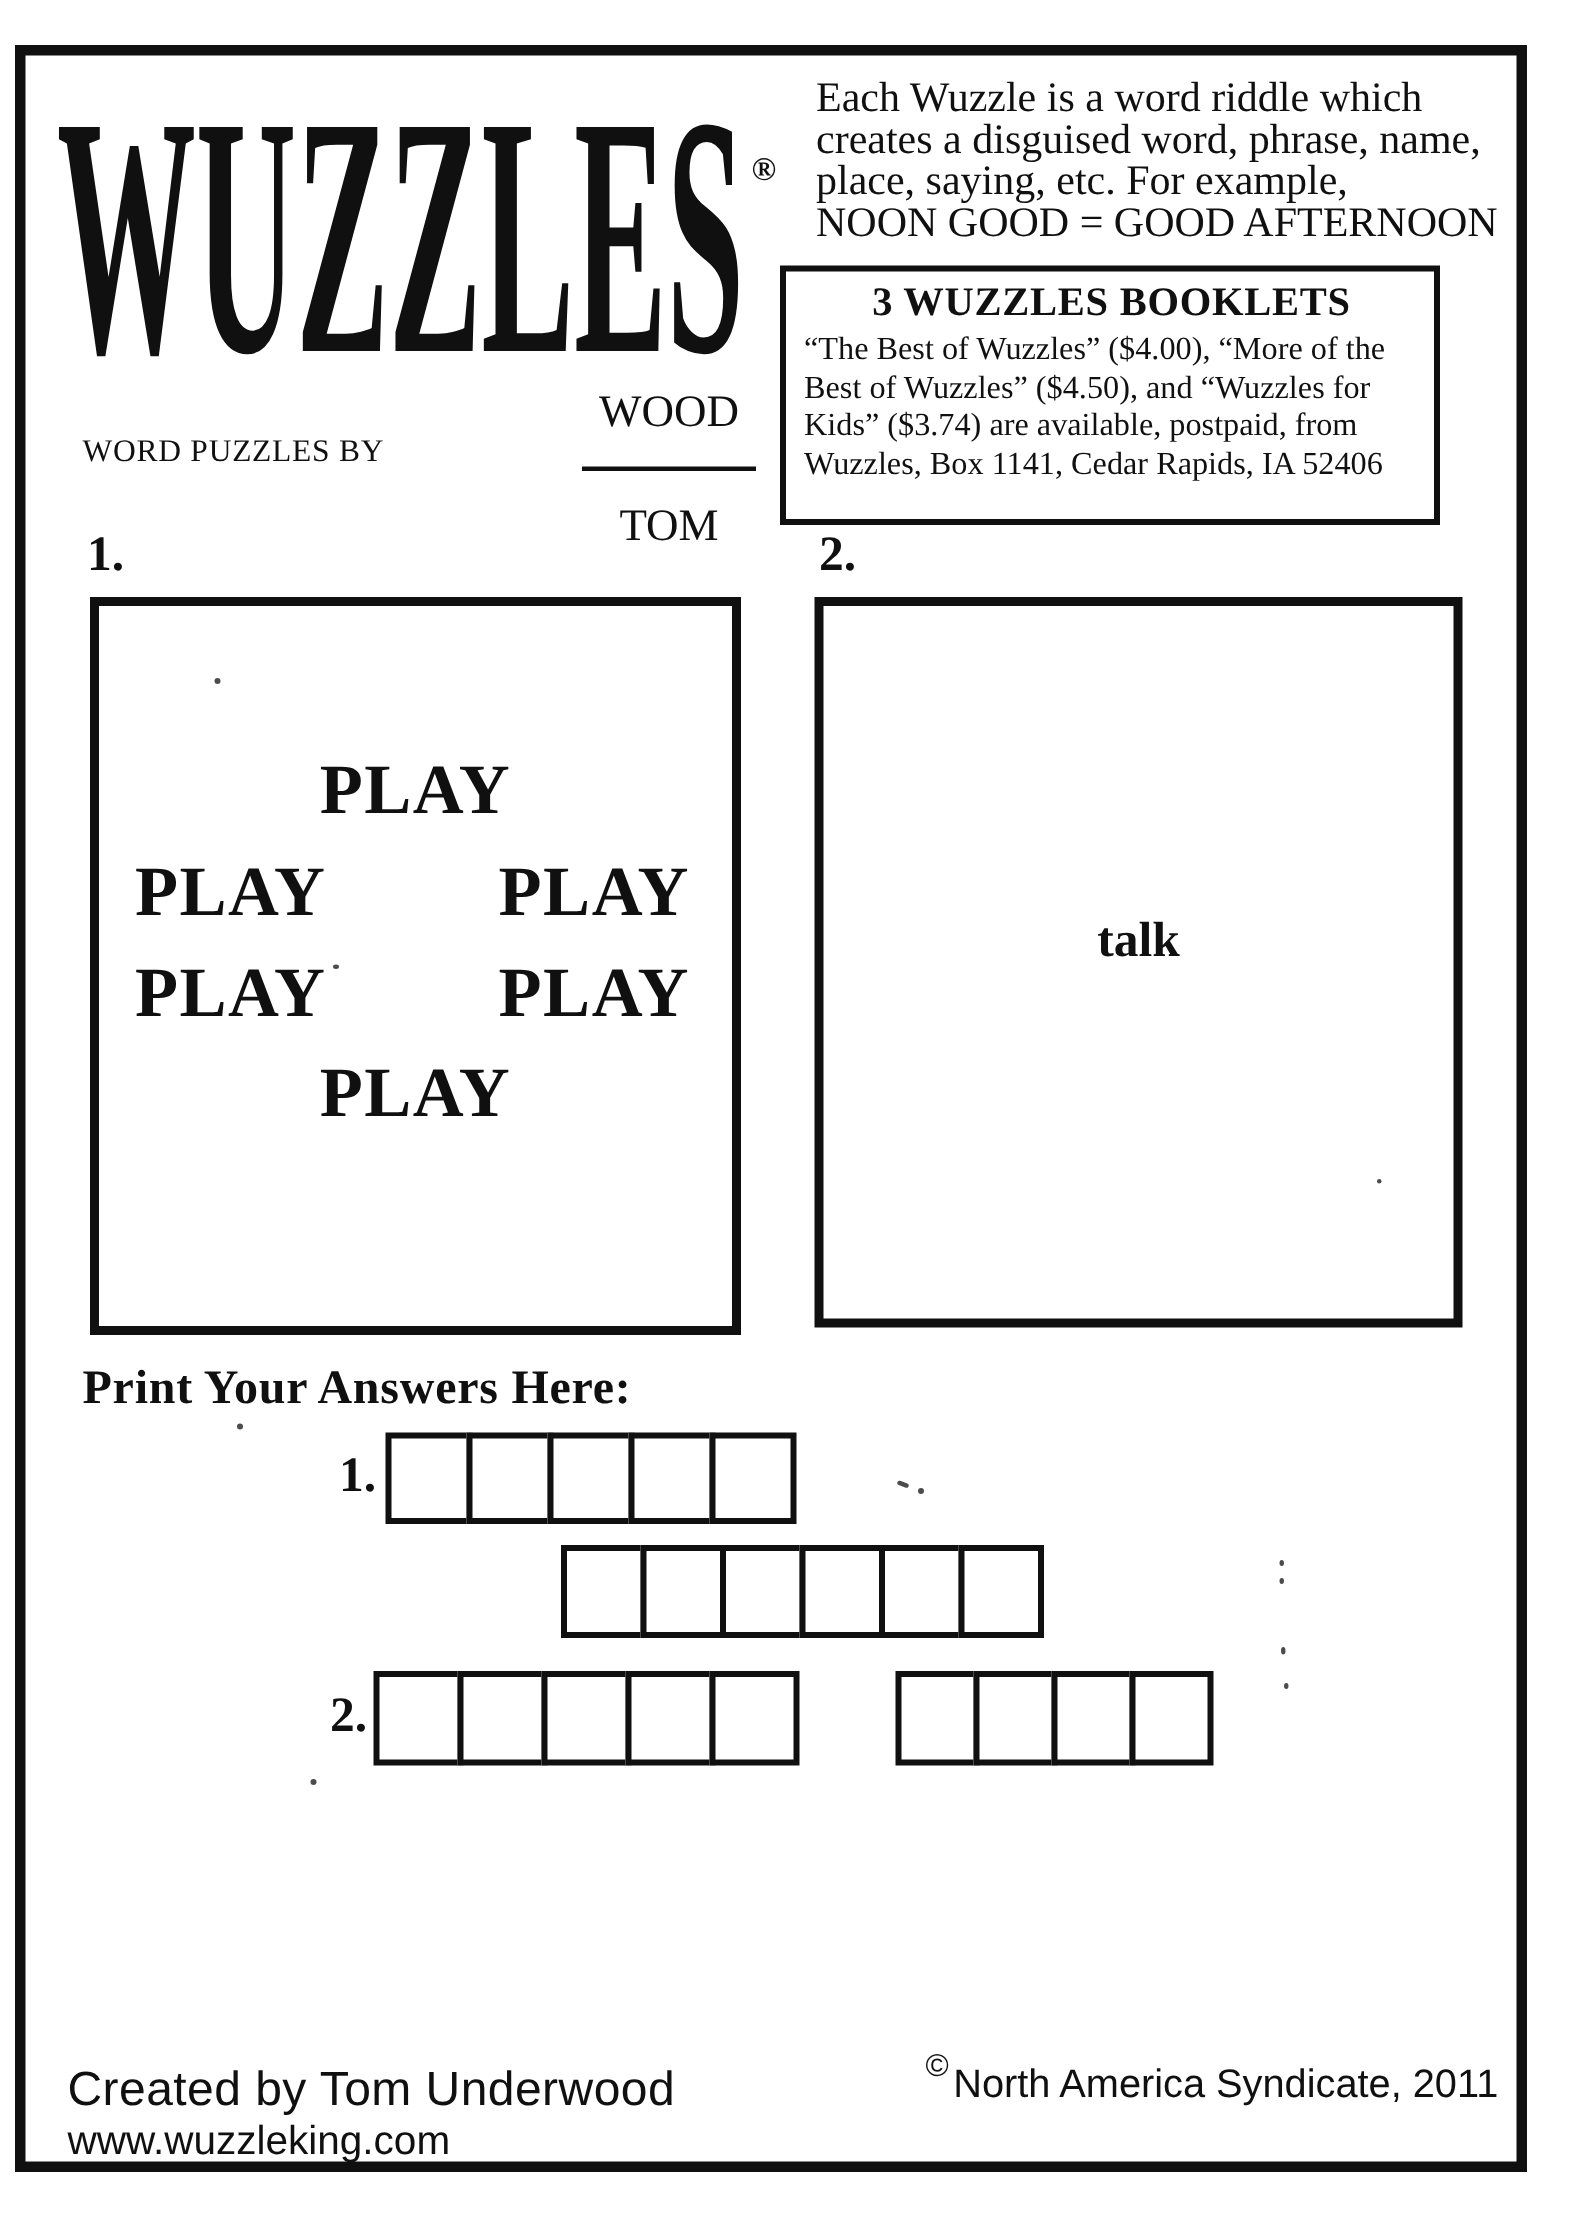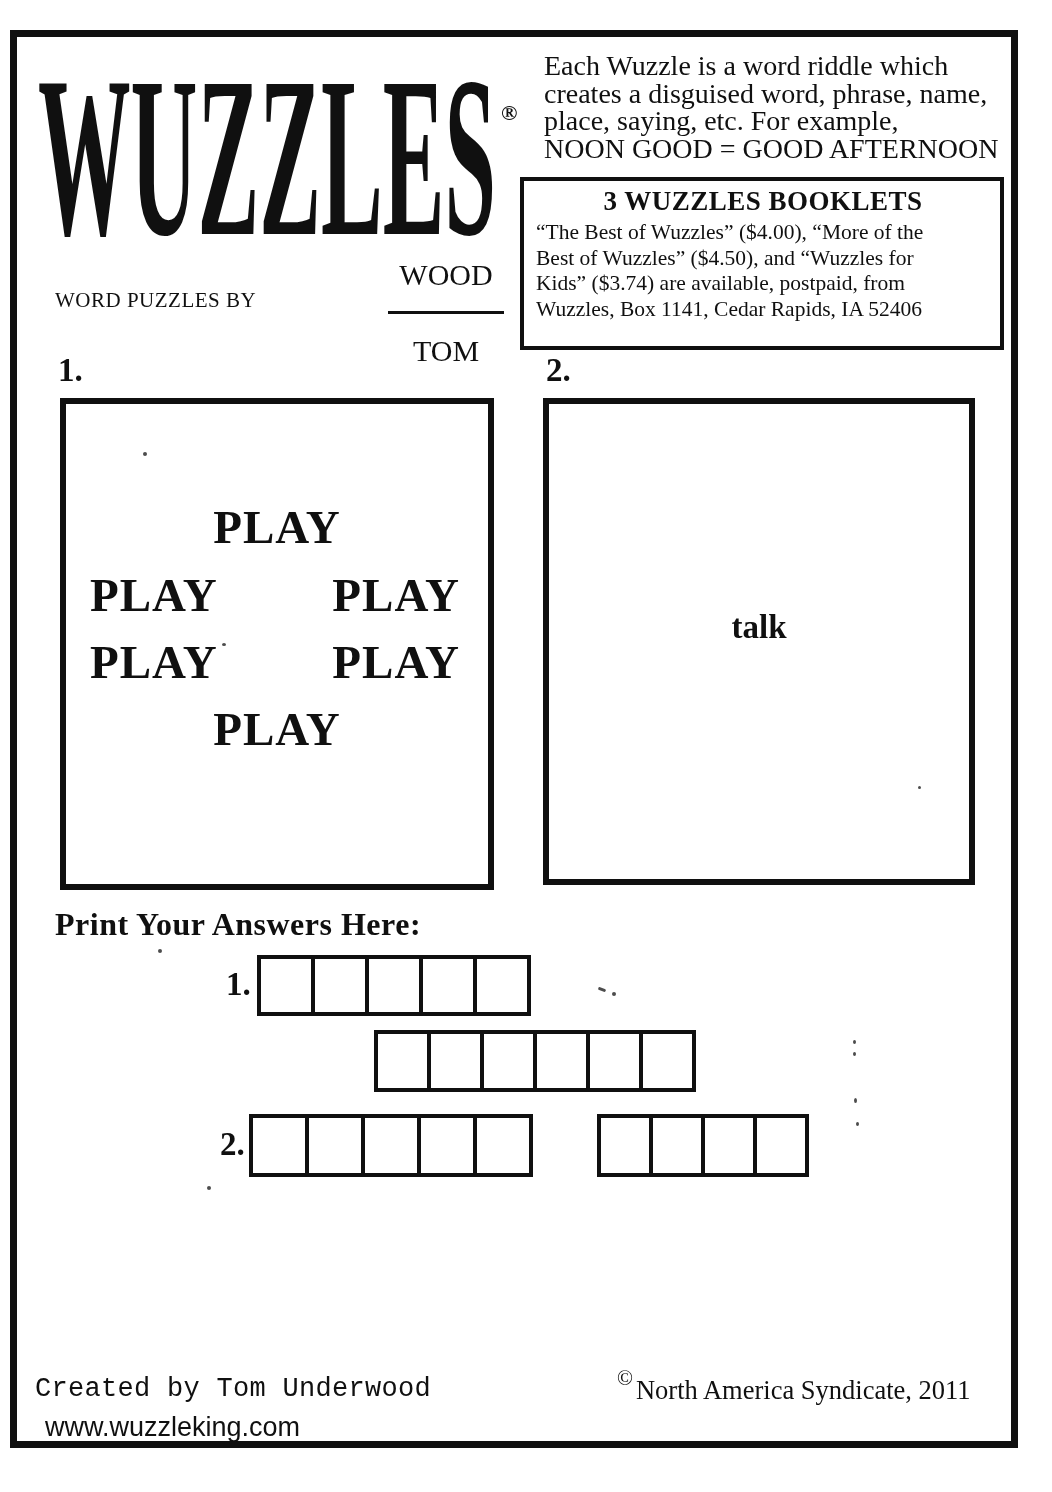--- a/index.html
+++ b/index.html
@@ -18,21 +18,21 @@
   .logo{position:absolute;left:36px;top:76px;width:478px;height:172px;}
   .reg-mark{position:absolute;left:501px;top:100px;font-size:22px;font-weight:bold;}
 
   .byline{position:absolute;left:55px;top:288px;font-size:21px;letter-spacing:.5px;white-space:nowrap;}
   .fraction{position:absolute;left:388px;top:258px;width:116px;text-align:center;font-size:30px;line-height:1.1;}
   .fraction .top{display:block;border-bottom:3px solid var(--ink);padding-bottom:20px;}
   .fraction .bottom{display:block;padding-top:20px;}
 
   .intro{position:absolute;left:544px;top:52px;width:470px;font-size:28px;line-height:27.5px;}
 
-  .booklets{position:absolute;left:520px;top:177px;width:484px;height:173px;border:4px solid var(--ink);
+  .booklets{position:absolute;left:520px;top:177px;width:440px;height:173px;border:4px solid var(--ink);
     padding:5px 10px 0 12px;}
   .booklets .title{text-align:center;font-size:27px;font-weight:bold;letter-spacing:.5px;margin-bottom:3px;}
   .booklets .body{font-size:21.5px;line-height:25.5px;}
 
   
   .puzzle-label{position:absolute;font-size:33px;font-weight:bold;}
   .pz1-label{left:58px;top:352px;}
   .pz2-label{left:546px;top:352px;}
 
   .puzzle-box{position:absolute;border:6px solid var(--ink);background:var(--paper);}
@@ -55,26 +55,26 @@
 
   .cells{position:absolute;display:flex;}
   .cell{border:4px solid var(--ink);background:var(--paper);margin-left:-4px;}
   .cell:first-child{margin-left:0;}
   .row1{left:257px;top:955px;}  .row1 .cell{width:58px;height:61px;}
   .row1b{left:374px;top:1030px;} .row1b .cell{width:57px;height:62px;}
   .row2a{left:249px;top:1114px;} .row2a .cell{width:60px;height:63px;}
   .row2b{left:597px;top:1114px;} .row2b .cell{width:56px;height:63px;}
 
   
-  .credit-line1{position:absolute;left:35px;top:1374px;font-size:27px;
-    font-family:Liberation Mono, monospace;letter-spacing:.3px;}
+  .credit-line1{position:absolute;left:45px;top:1374px;font-size:32px;
+    font-family:Liberation Sans, sans-serif;letter-spacing:.3px;}
   .credit-line2{position:absolute;left:45px;top:1412px;font-size:27px;
     font-family:"Liberation Sans","DejaVu Sans",sans-serif;}
   .copyright{position:absolute;left:617px;top:1366px;
-    font-family:Liberation Serif, serif;}
+    font-family:Liberation Sans, sans-serif;}
   .copyright .sym{font-size:21px;vertical-align:14px;}
   .copyright .txt{font-size:26.5px;margin-left:3px;}
 
   
   .speck{position:absolute;background:var(--ink);border-radius:50%;opacity:.75;}
 </style>
 </head>
 <body>
 
 <div class="stage">

